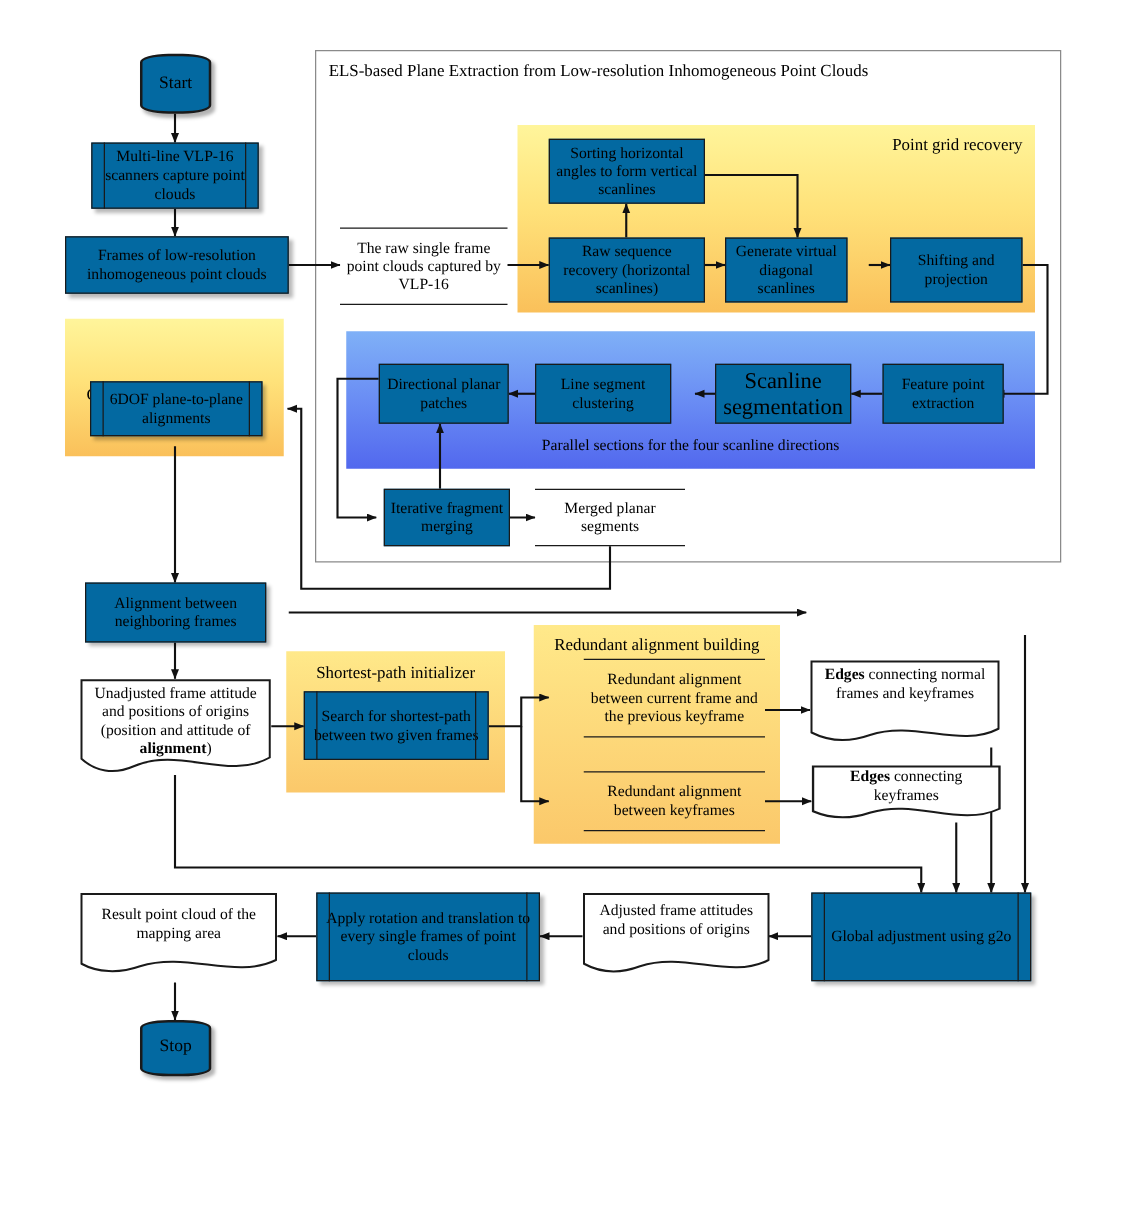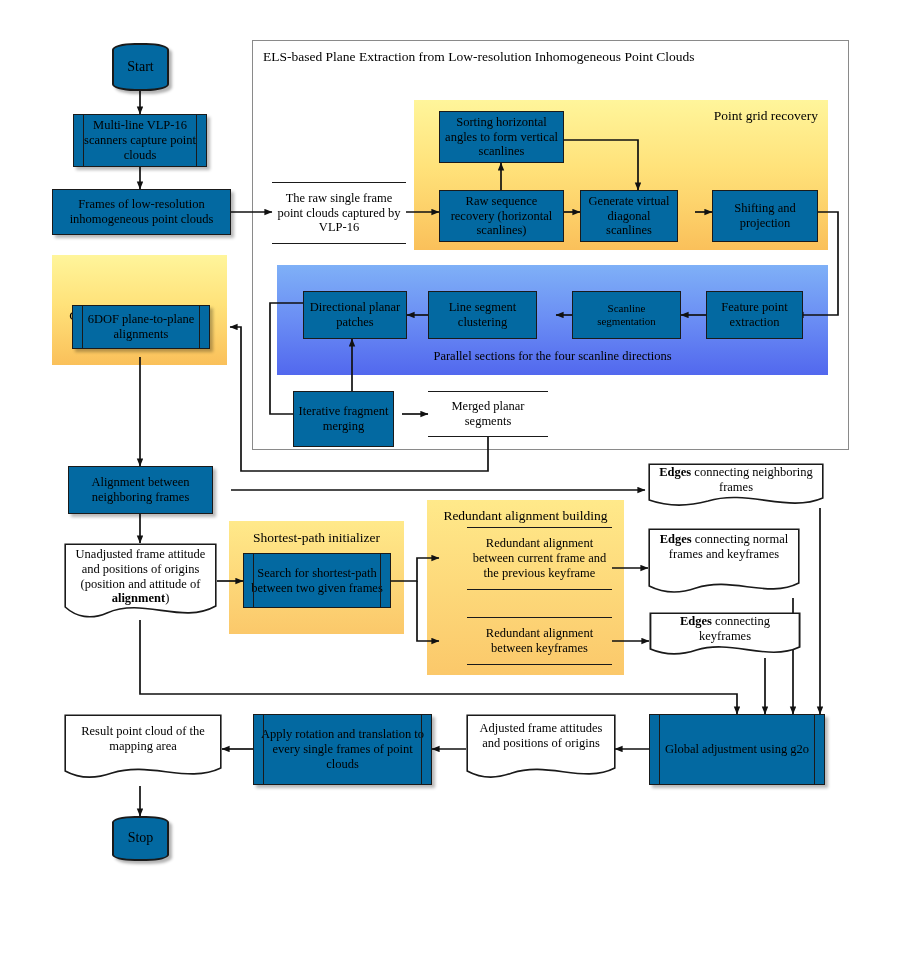--- a/index.html
+++ b/index.html
@@ -225,33 +225,33 @@
   </div>
 
   <div class="node rect" style="left:712px;top:190px;width:106px;height:52px;font-size:12.5px;box-shadow:none;">
     <span class="txt">Shifting and projection</span>
   </div>
 
   <div class="node rect" style="left:706px;top:291px;width:97px;height:48px;font-size:12.5px;box-shadow:none;">
     <span class="txt">Feature point extraction</span>
   </div>
 
-  <div class="node rect" style="left:572px;top:291px;width:109px;height:48px;font-size:11px;box-shadow:none;">
+  <div class="node rect" style="left:572px;top:291px;width:109px;height:48px;font-size:18px;box-shadow:none;">
     <span class="txt">Scanline segmentation</span>
   </div>
 
   <div class="node rect" style="left:428px;top:291px;width:109px;height:48px;font-size:12.5px;box-shadow:none;">
     <span class="txt">Line segment clustering</span>
   </div>
 
   <div class="node rect" style="left:303px;top:291px;width:104px;height:48px;font-size:12.5px;box-shadow:none;">
     <span class="txt">Directional planar patches</span>
   </div>
 
-  <div class="node rect" style="left:293px;top:391px;width:101px;height:56px;font-size:12.5px;box-shadow:none;">
+  <div class="node rect" style="left:307px;top:391px;width:101px;height:46px;font-size:12.5px;box-shadow:none;">
     <span class="txt">Iterative fragment merging</span>
   </div>
 
   <div class="node openbox" style="left:428px;top:391px;width:120px;height:46px;font-size:12.5px;">
     <span class="txt">Merged planar segments</span>
   </div>
 
   <div class="node proc" style="left:72px;top:305px;width:138px;height:44px;font-size:12.5px;">
     <span class="txt">6DOF plane-to-plane alignments</span>
   </div>
@@ -274,28 +274,20 @@
   </div>
 
   <div class="node openbox" style="left:467px;top:527px;width:145px;height:63px;font-size:12.5px;">
     <span class="txt">Redundant alignment between current frame and the previous keyframe</span>
   </div>
 
   <div class="node openbox" style="left:467px;top:617px;width:145px;height:48px;font-size:12.5px;">
     <span class="txt">Redundant alignment between keyframes</span>
   </div>
 
-  <div class="node doc" style="left:648px;top:463px;width:176px;height:47px;font-size:12.5px;">
-    <svg viewBox="0 0 176 47" preserveAspectRatio="none">
-      <path d="M1.2,1.2 H174.8 V35 C 140,50 100,26 60,38 C 38,44 18,43 1.2,37 Z" fill="#fff" stroke="#1a1a1a" stroke-width="1.6"></path>
-    </svg>
-    <span class="txt" style="margin-top:2px;">
-      <span class="b">Edges</span><span> connecting neighboring frames</span>
-    </span>
-  </div>
 
   <div class="node doc" style="left:648px;top:528px;width:152px;height:72px;font-size:12.5px;">
     <svg viewBox="0 0 152 72" preserveAspectRatio="none">
       <path d="M1.2,1.2 H150.8 V55 C 120,71 84,48 48,60 C 31,66 15,65 1.2,58 Z" fill="#fff" stroke="#1a1a1a" stroke-width="1.6"></path>
     </svg>
     <span class="txt" style="margin-top:4px;">
       <span class="b">Edges</span><span> connecting normal frames and keyframes</span>
     </span>
   </div>
 

